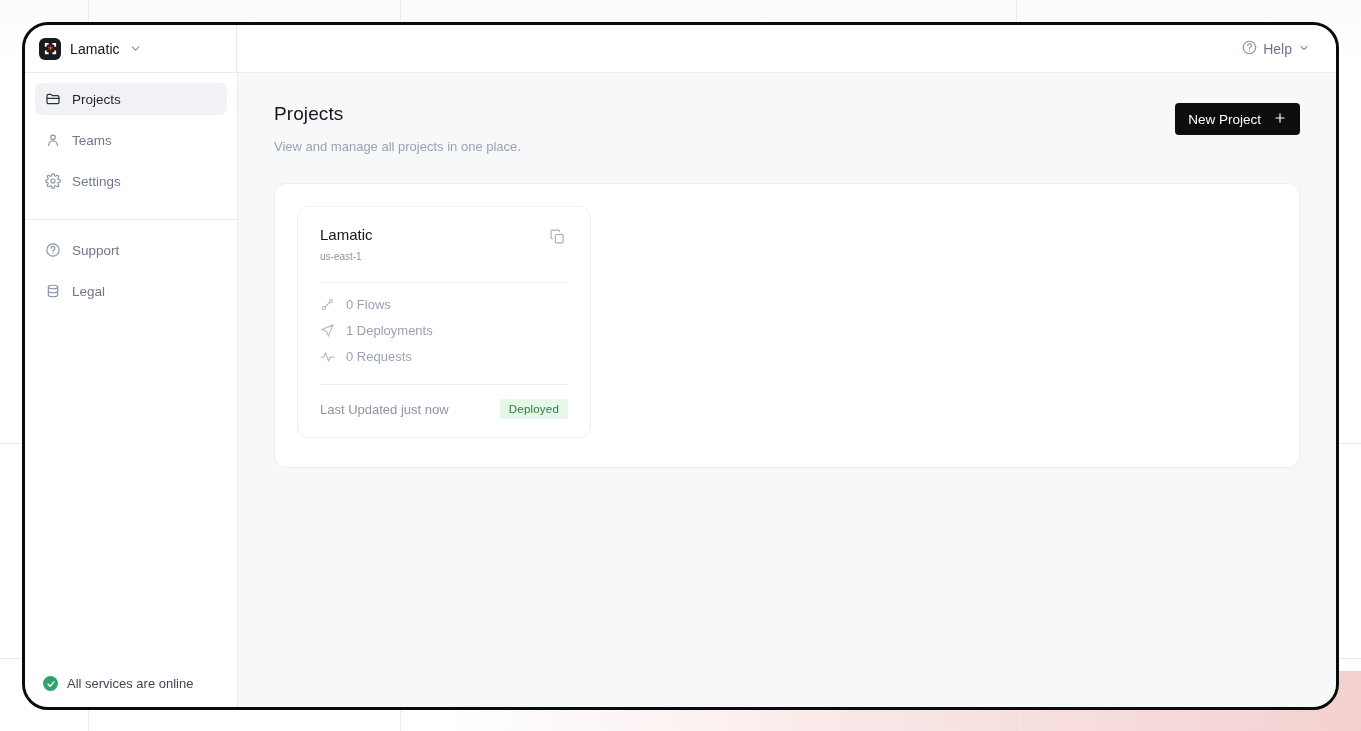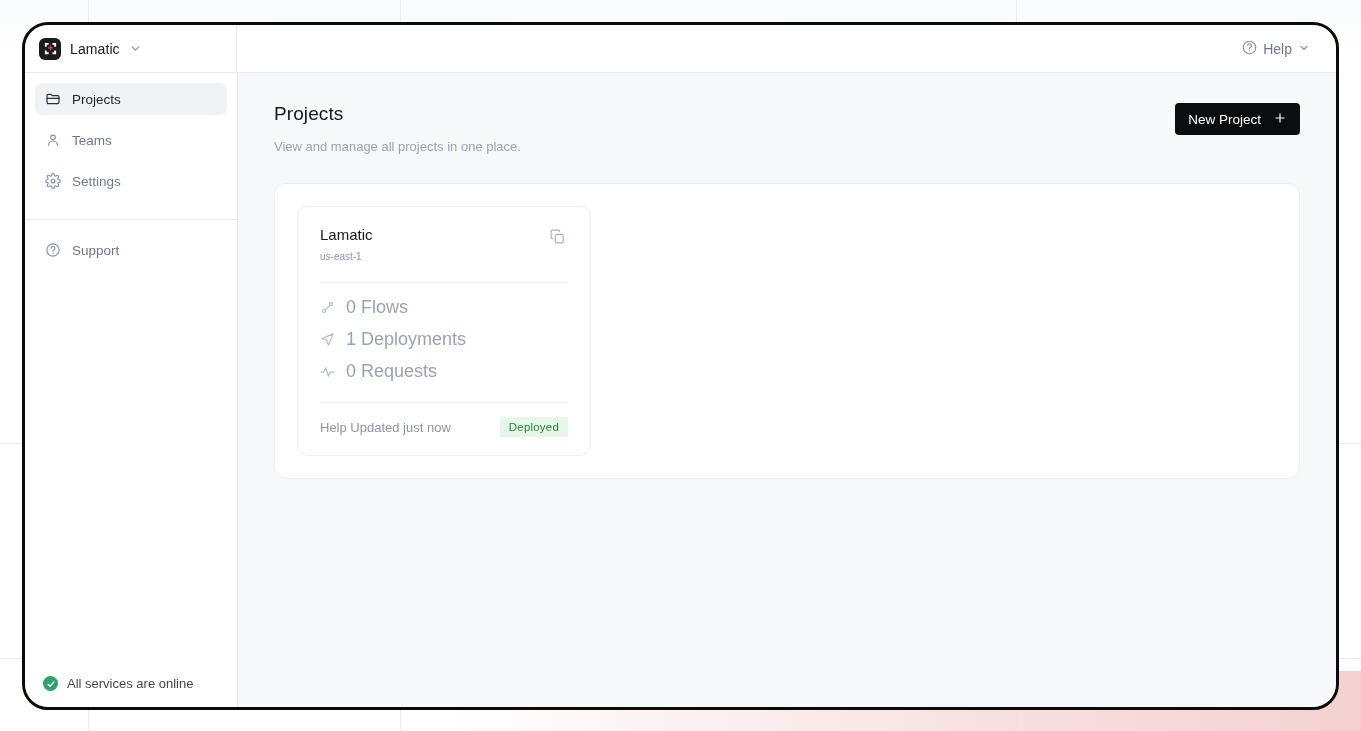--- a/index.html
+++ b/index.html
@@ -206,21 +206,21 @@
   .card-region { margin-top: 8px; font-size: 10px; color: #8d95a4; }
   .copy-btn {
     color: #a9b3c4;
     cursor: pointer;
     display: flex;
     padding: 2px;
   }
   .card-rule { height: 1px; background: #eceef1; margin: 20px 0 14px 0; }
   .stat {
     display: flex; align-items: center; gap: 11px;
-    font-size: 18px;
+    font-size: 13px;
     color: #9aa2b1;
     margin-bottom: 11px;
   }
   .stat .ico { color: #b1bac8; display: flex; align-items: center; width: 15px; flex: 0 0 15px; }
   .card-foot {
     display: flex; align-items: center; justify-content: space-between;
     margin-top: 3px;
   }
   .updated { font-size: 13px; color: #8d95a4; }
   .badge {
@@ -327,20 +327,30 @@
         <span class="ico">
           <svg width="16" height="16" viewBox="0 0 24 24" fill="none" stroke="currentColor" stroke-width="1.8" stroke-linecap="round" stroke-linejoin="round">
               <circle cx="12" cy="12" r="9.2"></circle>
               <path d="M9.3 9.2a2.8 2.8 0 1 1 3.9 2.6c-.7.3-1.2 1-1.2 1.8v.3"></path>
               <line x1="12" y1="17" x2="12" y2="17"></line>
             </svg>
         </span>
         <span>Support</span>
       </div>
 
+      <div class="nav-item">
+        <span class="ico">
+          <svg width="16" height="16" viewBox="0 0 24 24" fill="none" stroke="currentColor" stroke-width="1.8" stroke-linecap="round" stroke-linejoin="round">
+              <ellipse cx="12" cy="6" rx="7" ry="2.6"></ellipse>
+              <path d="M5 6v12c0 1.4 3.1 2.6 7 2.6s7-1.2 7-2.6V6"></path>
+              <path d="M5 12c0 1.4 3.1 2.6 7 2.6s7-1.2 7-2.6"></path>
+            </svg>
+        </span>
+        <span>Legal</span>
+      </div>
 
       <div id="sidebar-spacer"></div>
 
       <div id="status">
         <span class="dot">
           <svg width="10" height="10" viewBox="0 0 24 24" fill="none" stroke="#ffffff" stroke-width="3.2" stroke-linecap="round" stroke-linejoin="round">
               <polyline points="5 12.5 10 17.5 19 7"></polyline>
             </svg>
         </span>
         <span>All services are online</span>
@@ -408,21 +418,21 @@
               <svg width="15" height="15" viewBox="0 0 24 24" fill="none" stroke="currentColor" stroke-width="1.8" stroke-linecap="round" stroke-linejoin="round">
                   <polyline points="2 13 6 13 9 6 13.5 19 16.5 13 22 13"></polyline>
                 </svg>
             </span>
             <span>0 Requests</span>
           </div>
 
           <div class="card-rule"></div>
 
           <div class="card-foot">
-            <span class="updated">Help Updated just now</span>
+            <span class="updated">Last Updated just now</span>
             <span class="badge">Deployed</span>
           </div>
         </div>
 
       </div>
     </div>
   </div>
 </div>
 
 </body></html>

